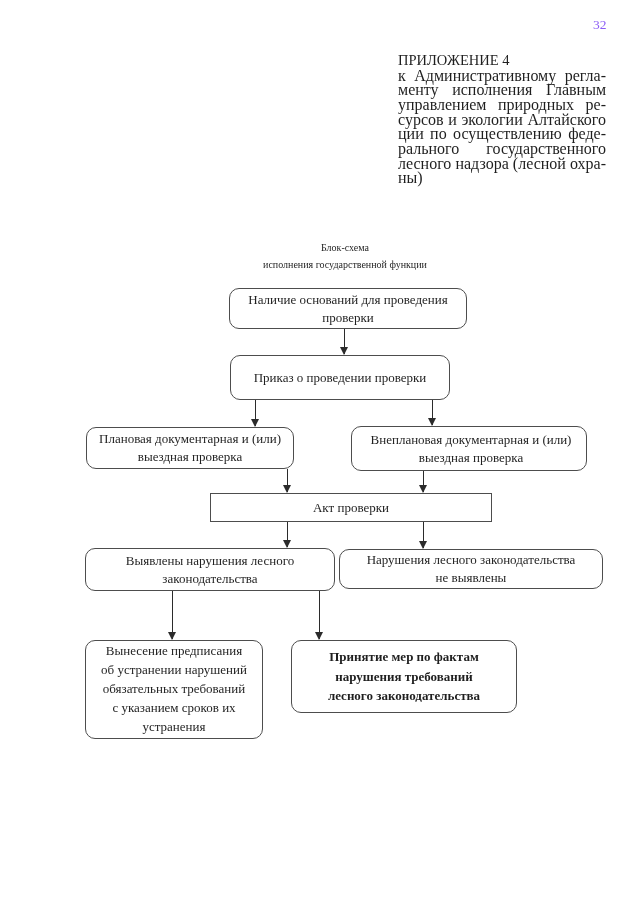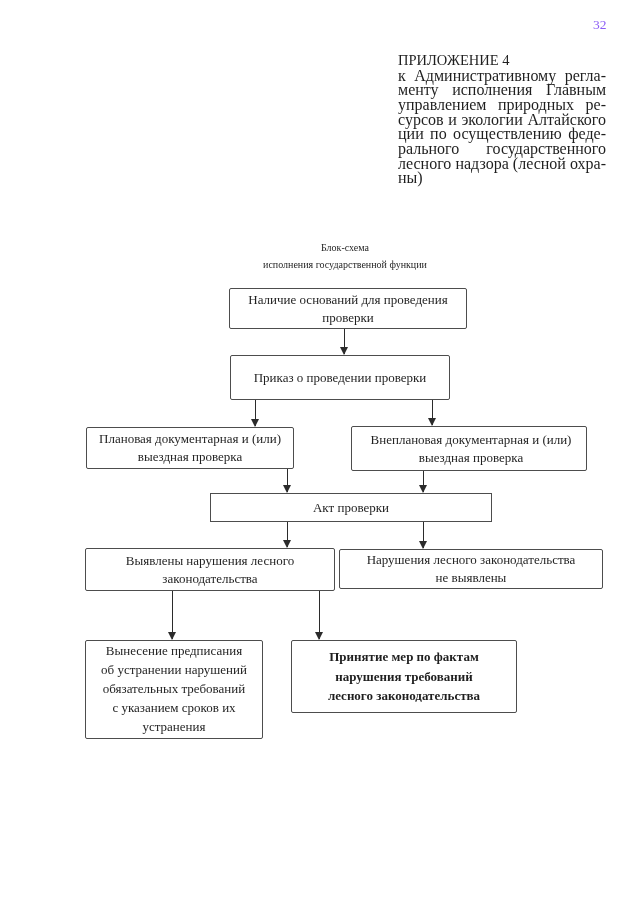--- a/index.html
+++ b/index.html
@@ -47,21 +47,21 @@
     top: 240px;
     width: 390px;
     text-align: center;
     font-size: 10px;
     line-height: 16.5px;
   }
   .node {
     position: absolute;
     box-sizing: border-box;
     border: 1px solid #4d4d4d;
-    border-radius: 2px;
+    border-radius: 10px;
     display: flex;
     align-items: center;
     justify-content: center;
     text-align: center;
     white-space: pre-line;
     font-size: 13px;
     line-height: 1.38;
     padding: 2px 6px;
     background: #fff;
   }

